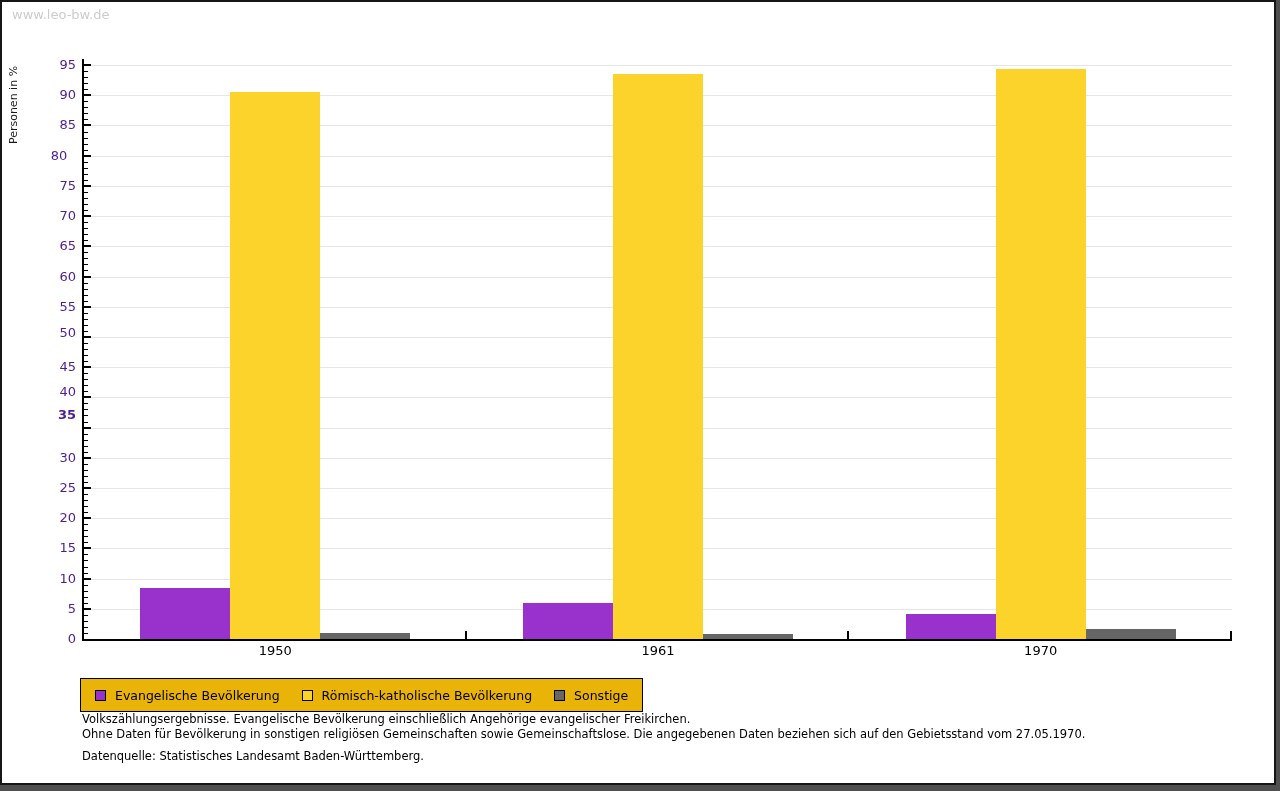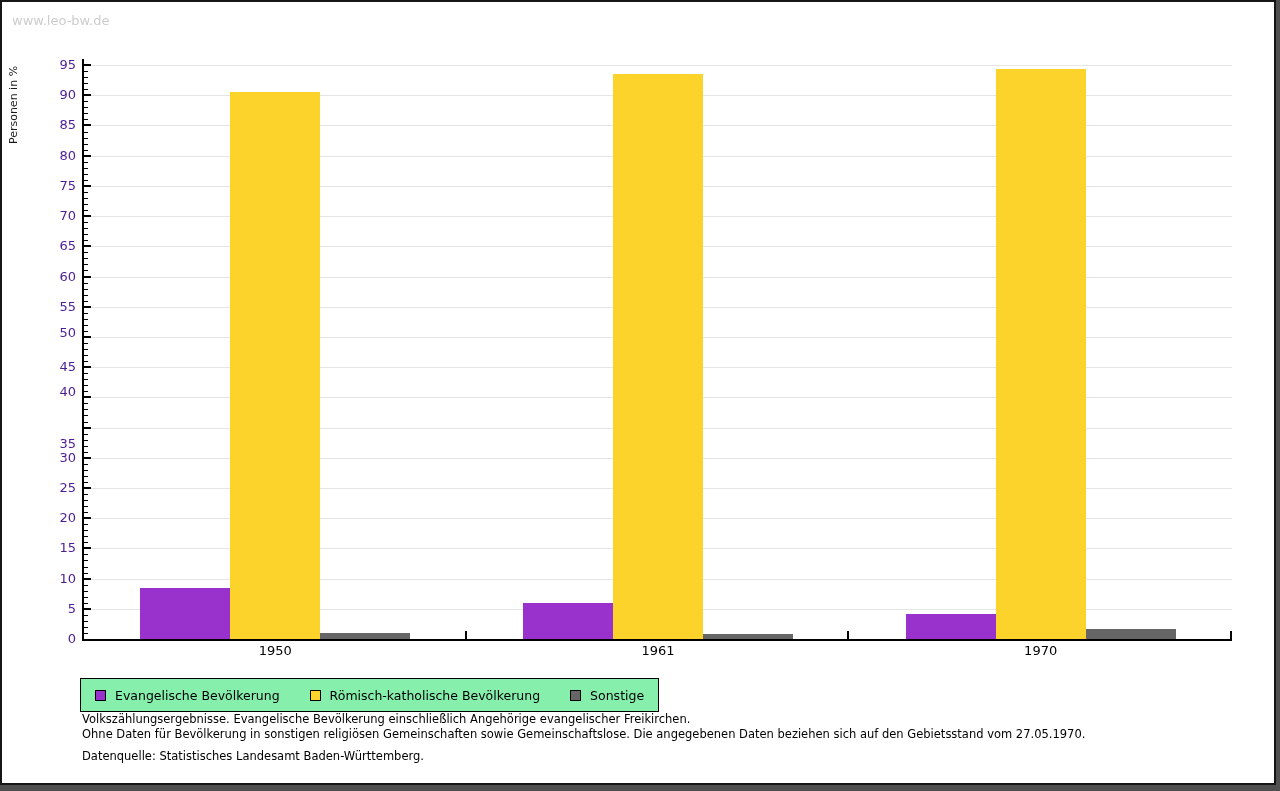--- a/index.html
+++ b/index.html
@@ -10,21 +10,21 @@
     font-family:"DejaVu Sans",sans-serif;
     overflow:hidden;
   }
   .frame{
     position:absolute;top:0;left:0;
     width:1272px;height:781px;
     background:#ffffff;
     border:2px solid #161616;
   }
   .watermark{
-    position:absolute;top:11px;left:10px;
+    position:absolute;top:5px;left:10px;
     color:#cccccc;font-size:13px;
   }
   .chart-title{
     position:absolute;top:3px;left:0;width:100%;
     text-align:center;font-size:17px;color:#000;margin:0;font-weight:normal;
   }
   .ylabel{
     position:absolute;left:11px;top:103px;
     transform:translate(-50%,-50%) rotate(-90deg);
     white-space:nowrap;font-size:11px;color:#1a1a1a;
@@ -46,23 +46,23 @@
   .xtick{position:absolute;bottom:0;width:2px;height:8px;background:#000;}
   .bar{position:absolute;bottom:0;}
   .xcat-label{
     position:absolute;top:100%;margin-top:4px;
     transform:translateX(-50%);
     font-size:13px;color:#000;
   }
   .legend{
     position:absolute;left:78px;top:676px;
     height:24px;box-sizing:border-box;
-    border:1px solid #000;background:#86efac;
+    border:1px solid #000;background:#eab308;
     display:inline-flex;align-items:center;
-    padding:16px 14px;gap:30px;
+    padding:16px 14px;gap:22px;
     font-size:12.5px;color:#000;
   }
   .legend-item{display:flex;align-items:center;gap:9px;}
   .swatch{width:11px;height:11px;border:1px solid #000;box-sizing:border-box;}
   .footnotes{
     position:absolute;left:80px;top:710px;
     font-size:11.5px;line-height:14.5px;color:#000;
   }
   .source-line{
     position:absolute;left:80px;top:747px;
@@ -194,30 +194,30 @@
       <div class="ytick minor" style="bottom: 560.875px;"></div>
       <div class="ytick minor" style="bottom: 566.917px;"></div>
       <div class="ytick major" style="bottom: 572.958px;"></div>
       <div class="ytick-label" style="top: 573px;">0</div>
       <div class="ytick-label" style="top: 542.792px;">5</div>
       <div class="ytick-label" style="top: 512.583px;">10</div>
       <div class="ytick-label" style="top: 482.375px;">15</div>
       <div class="ytick-label" style="top: 452.167px;">20</div>
       <div class="ytick-label" style="top: 421.958px;">25</div>
       <div class="ytick-label" style="top: 391.75px;">30</div>
-      <div class="ytick-label" style="top: 378px;">35</div>
+      <div class="ytick-label" style="top: 349px; font-weight: bold;">35</div>
       <div class="ytick-label" style="top: 326px;">40</div>
       <div class="ytick-label" style="top: 301.125px;">45</div>
       <div class="ytick-label" style="top: 267px;">50</div>
       <div class="ytick-label" style="top: 240.708px;">55</div>
       <div class="ytick-label" style="top: 210.5px;">60</div>
       <div class="ytick-label" style="top: 180.292px;">65</div>
       <div class="ytick-label" style="top: 150.083px;">70</div>
       <div class="ytick-label" style="top: 119.875px;">75</div>
-      <div class="ytick-label" style="top: 89.6667px;">80</div>
+      <div class="ytick-label" style="top: 89.6667px; text-align: center;">80</div>
       <div class="ytick-label" style="top: 59.4583px;">85</div>
       <div class="ytick-label" style="top: 29.25px;">90</div>
       <div class="ytick-label" style="top: -0.958333px;">95</div>
       <div class="xtick" style="left: 380.667px;"></div>
       <div class="xtick" style="left: 763.333px;"></div>
       <div class="xtick" style="left: 1146px;"></div>
       <div class="bar" style="left: 56.3333px; width: 90px; height: 51.3542px; background: rgb(153, 50, 204);"></div>
       <div class="bar" style="left: 146.333px; width: 90px; height: 546.771px; background: rgb(252, 211, 43);"></div>
       <div class="bar" style="left: 236.333px; width: 90px; height: 6.04167px; background: rgb(102, 102, 102);"></div>
       <div class="xcat-label" style="left: 191.333px;">1950</div>

